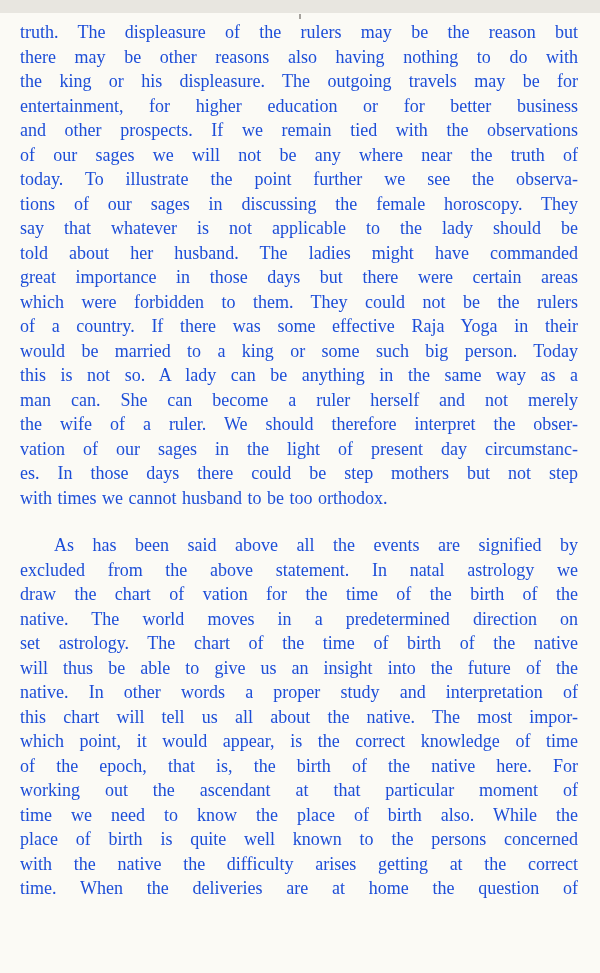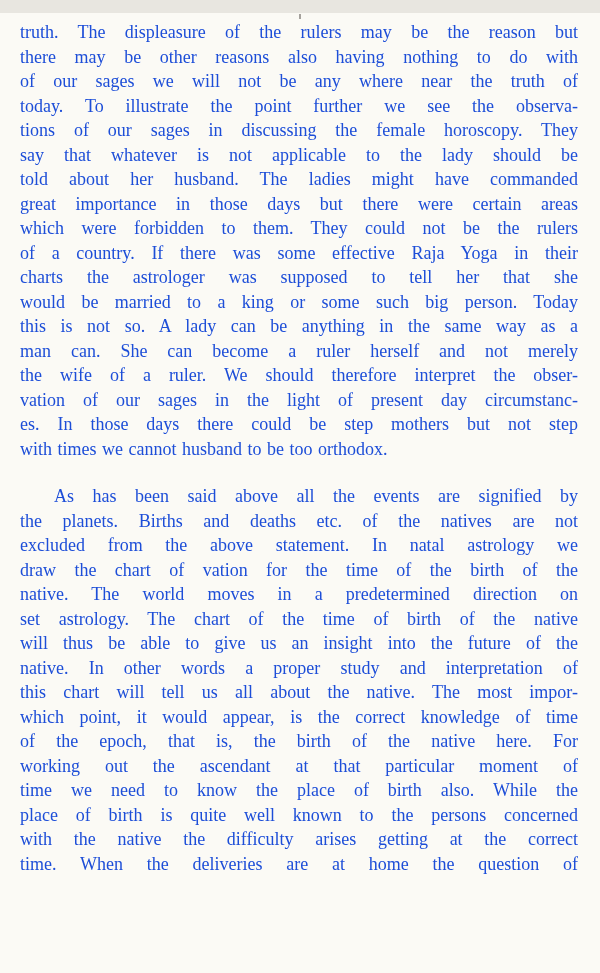--- a/index.html
+++ b/index.html
@@ -59,40 +59,41 @@
 </style>
 </head>
 <body>
 
 <div class="page">
   <div class="artifact-top"></div>
   <div>
       <div class="paragraph">
         <div class="line">truth. The displeasure of the rulers may be the reason but</div>
         <div class="line">there may be other reasons also having nothing to do with</div>
+        <div class="line">the king or his displeasure. The outgoing travels may be for</div>
+        <div class="line">entertainment, for higher education or for better business</div>
+        <div class="line">and other prospects. If we remain tied with the observations</div>
         <div class="line">of our sages we will not be any where near the truth of</div>
         <div class="line">today. To illustrate the point further we see the observa-</div>
         <div class="line">tions of our sages in discussing the female horoscopy. They</div>
         <div class="line">say that whatever is not applicable to the lady should be</div>
         <div class="line">told about her husband. The ladies might have commanded</div>
         <div class="line">great importance in those days but there were certain areas</div>
         <div class="line">which were forbidden to them. They could not be the rulers</div>
         <div class="line">of a country. If there was some effective Raja Yoga in their</div>
-        <div class="line">charts the astrologer was supposed to tell her that she</div>
         <div class="line">would be married to a king or some such big person. Today</div>
         <div class="line">this is not so. A lady can be anything in the same way as a</div>
         <div class="line">man can. She can become a ruler herself and not merely</div>
         <div class="line">the wife of a ruler. We should therefore interpret the obser-</div>
         <div class="line">vation of our sages in the light of present day circumstanc-</div>
         <div class="line">es. In those days there could be step mothers but not step</div>
         <div class="line last-left">with times we cannot husband to be too orthodox.</div>
       </div>
       <div class="paragraph indent-first">
         <div class="line">As has been said above all the events are signified by</div>
-        <div class="line">the planets. Births and deaths etc. of the natives are not</div>
         <div class="line">excluded from the above statement. In natal astrology we</div>
         <div class="line">draw the chart of vation for the time of the birth of the</div>
         <div class="line">native. The world moves in a predetermined direction on</div>
         <div class="line">set astrology. The chart of the time of birth of the native</div>
         <div class="line">will thus be able to give us an insight into the future of the</div>
         <div class="line">native. In other words a proper study and interpretation of</div>
         <div class="line">this chart will tell us all about the native. The most impor-</div>
         <div class="line">which point, it would appear, is the correct knowledge of time</div>
         <div class="line">of the epoch, that is, the birth of the native here. For</div>
         <div class="line">working out the ascendant at that particular moment of</div>

